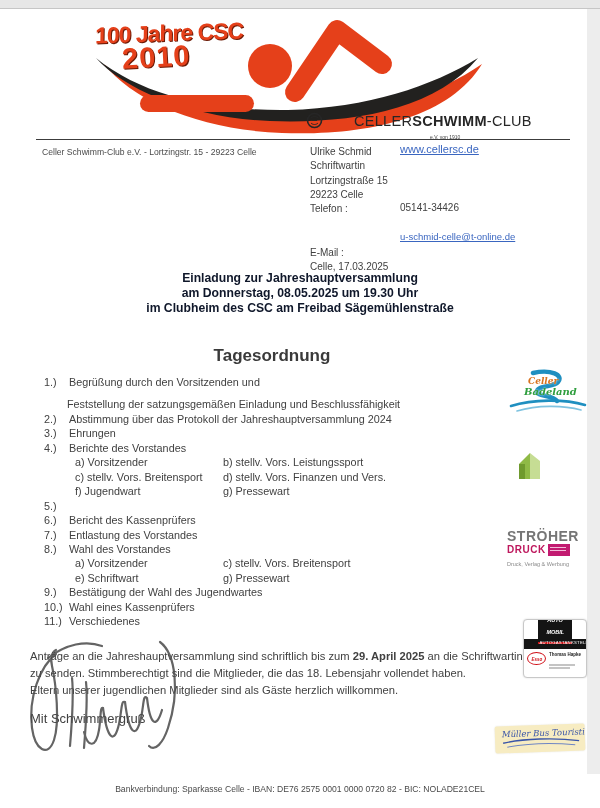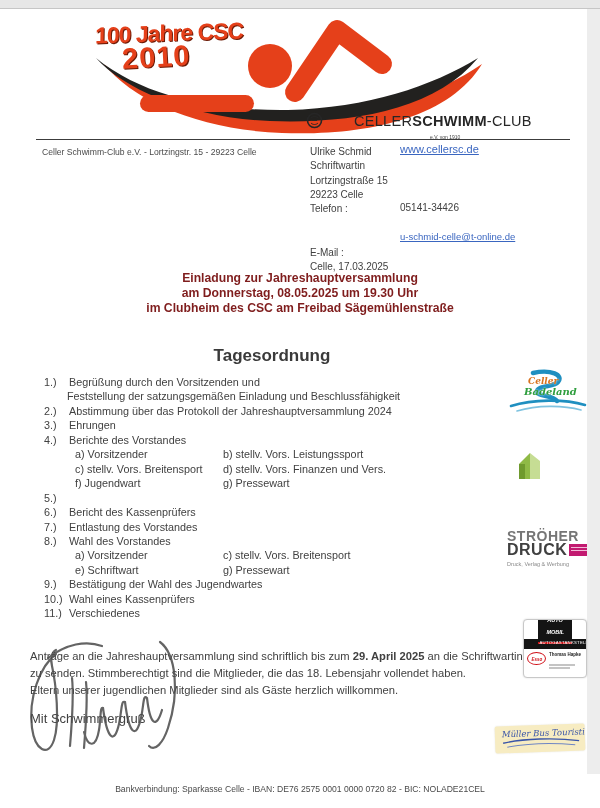--- a/index.html
+++ b/index.html
@@ -36,21 +36,21 @@
   .c-col div{height:14.3px;}
   .v-col{left:400px;top:143px;font-size:10px;color:#414141;}
   .link{color:#3a66c0;text-decoration:underline;}
   .website{font-size:11px;}
   .email{font-size:9.5px;}
   .v-phone{position:absolute;left:0;top:59px;white-space:nowrap;}
   .v-email{position:absolute;left:0;top:88px;white-space:nowrap;text-align:right;}
 
   
   .invite{left:0;top:271px;width:600px;text-align:center;font-size:12.2px;font-weight:bold;
-    line-height:15.2px;color:#7f1d1d;}
+    line-height:15.2px;color:#0f172a;}
   .agenda-title{left:0;top:346px;width:544px;text-align:center;font-size:17px;font-weight:bold;color:#3a3a3a;}
 
   
   .agenda{left:44px;top:375px;width:470px;font-size:10.8px;line-height:14.45px;color:#414141;}
   .row{display:flex;}
   .num{width:25px;flex:none;}
   .subrow{display:flex;padding-left:31px;}
   .subL{width:148px;flex:none;}
 
   
@@ -70,21 +70,21 @@
     font-size:10px;font-weight:bold;color:#2f9e3e;text-shadow:0 0 2px #fff;}
 
   .stadtwerke{left:516px;top:450px;width:78px;height:42px;display:flex;gap:4px;}
   .sw-text{padding-top:3px;}
   .sw-tag{height:6px;color:#7aa933;}
   .sw-name{font-size:9.5px;color:#1d1d1d;line-height:10.5px;}
 
   .stroeher{left:507px;top:530px;width:80px;}
   .str-l1{font-size:14px;font-weight:800;letter-spacing:.5px;color:#757575;line-height:13px;}
   .str-row{display:flex;align-items:flex-end;gap:2px;}
-  .str-l2{font-size:16px;font-weight:800;letter-spacing:.5px;color:#404040;line-height:13px;}
+  .str-l2{font-size:10px;font-weight:800;letter-spacing:.5px;color:#be185d;line-height:13px;}
   .str-mag{width:22px;height:12px;background:#c21a70;position:relative;}
   .str-mag::after{content:"";position:absolute;left:2px;top:3px;width:16px;height:1px;background:#f2bcd9;box-shadow:0 3px 0 #f2bcd9;}
   .str-tag{height:7px;color:#8a8a8a;margin-top:1px;}
 
   .automobil{left:523px;top:619px;width:62px;height:57px;background:#fff;border:1px solid #c8c8c8;
     border-radius:4px;box-shadow:0 0 2px rgba(0,0,0,.15);overflow:hidden;}
   .am-top{height:19px;display:flex;justify-content:center;align-items:center;}
   .am-black{width:34px;background:#141414;color:#fff;text-align:center;padding:1px 0;
     border-bottom:2px solid #cf1417;font-weight:bold;font-style:italic;line-height:6px;}
   .am-black .tiny{transform-origin:50% 0;font-size:11px;line-height:12px;display:block;}
@@ -157,21 +157,21 @@
 
 <div class="abs agenda-title">Tagesordnung</div>
 
 <div class="abs agenda">
   <div class="row">
       <span class="num">1.)</span>
       <span>Begrüßung durch den  Vorsitzenden und</span>
     </div>
   <div class="row">
       <span class="num"></span>
-      <span style="margin-left:-2px;">Feststellung der satzungsgemäßen Einladung und Beschlussfähigkeit</span>
+      <span style="margin-left:-2px;margin-top:8px;">Feststellung der satzungsgemäßen Einladung und Beschlussfähigkeit</span>
     </div>
   <div class="row">
       <span class="num">2.)</span>
       <span>Abstimmung über das Protokoll der Jahreshauptversammlung 2024</span>
     </div>
   <div class="row">
       <span class="num">3.)</span>
       <span>Ehrungen</span>
     </div>
   <div class="row">

